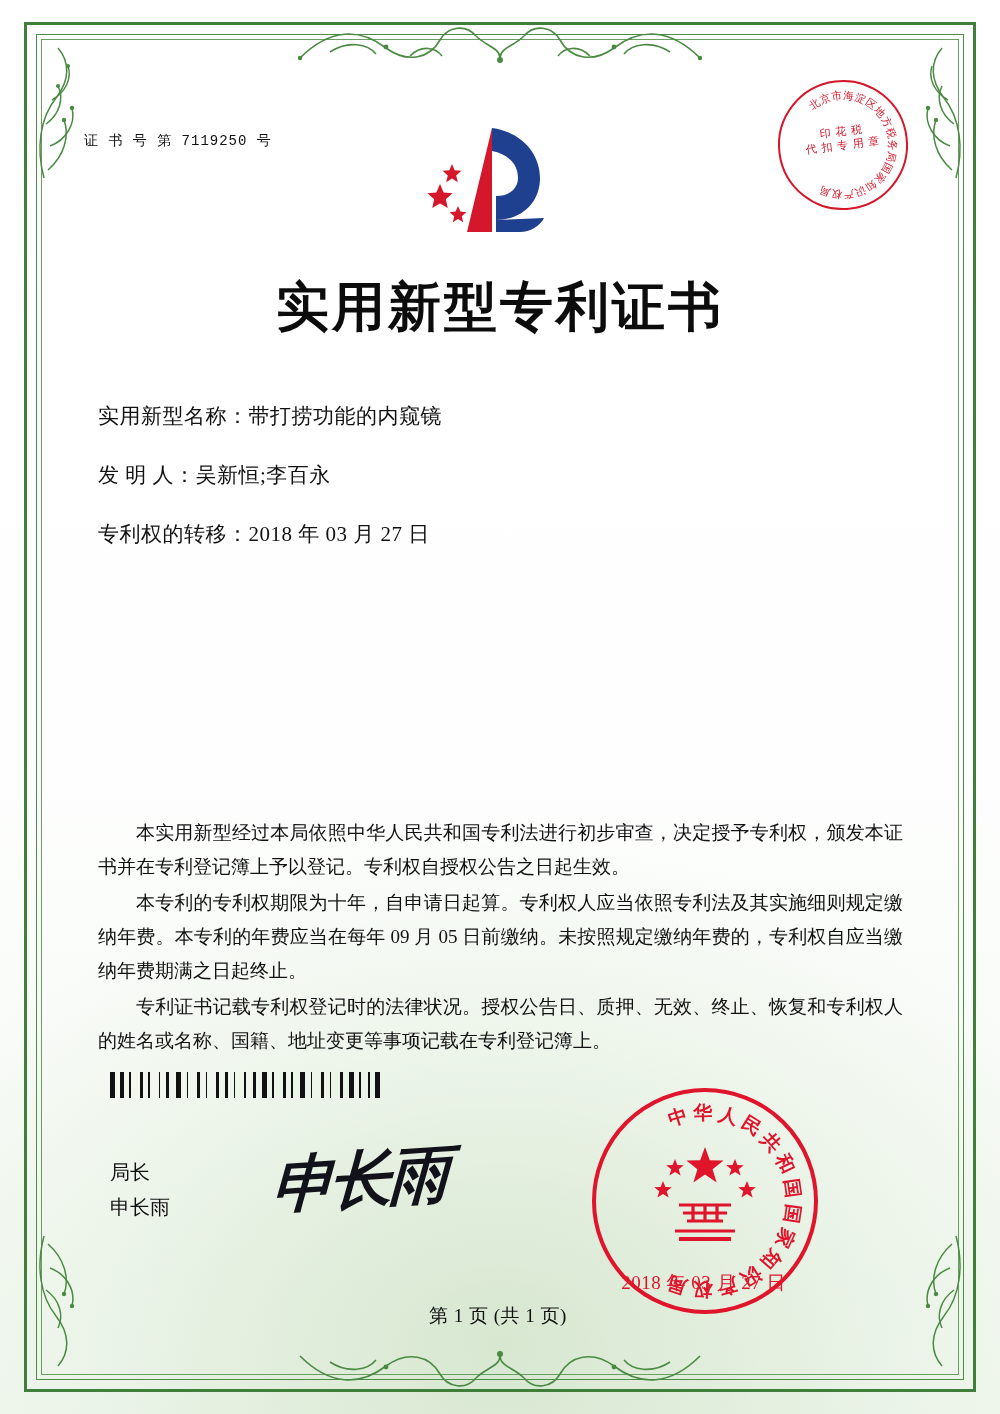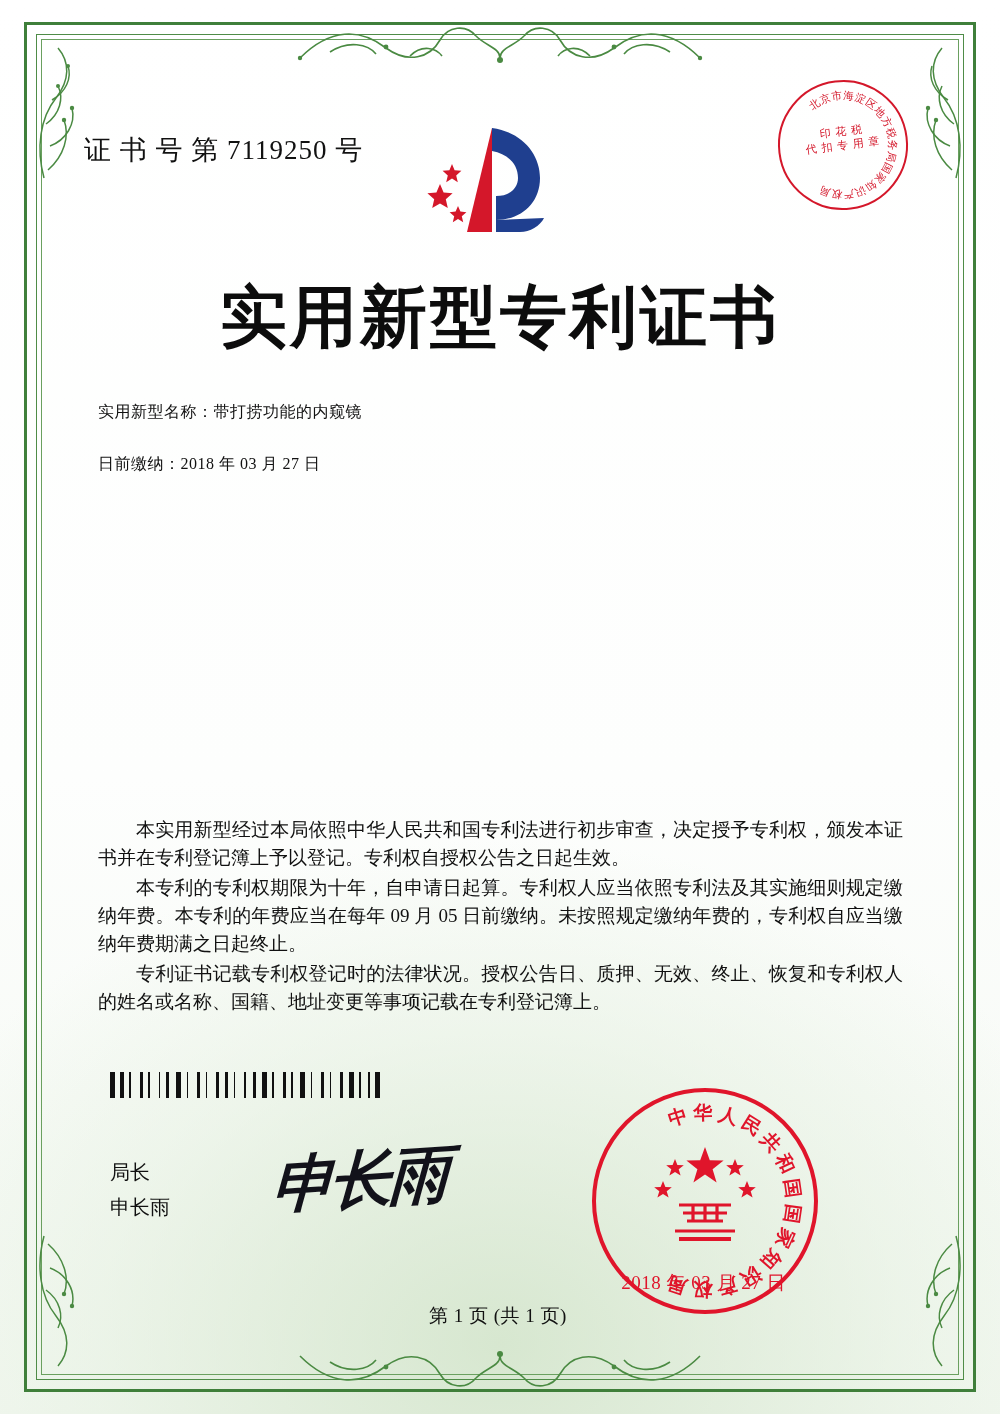--- a/index.html
+++ b/index.html
@@ -51,24 +51,25 @@
   .orn-tl { top: 28px; left: 30px; }
   .orn-tr { top: 28px; right: 30px; transform: scaleX(-1); }
   .orn-bl { bottom: 28px; left: 30px; transform: scaleY(-1); }
   .orn-br { bottom: 28px; right: 30px; transform: scale(-1,-1); }
 
   
   .cert-no {
     position: absolute;
     left: 84px;
     top: 132px;
-    font-size: 27px;
+    font-size: 14px;
     letter-spacing: 1px;
     color: #111;
     white-space: nowrap;
+    font-family: Liberation Mono, monospace;
   }
 
   .logo {
     position: absolute;
     left: 418px;
     top: 120px;
     width: 130px;
     height: 120px;
   }
 
@@ -108,54 +109,54 @@
   }
   .stamp-tax .mid div { white-space: nowrap; }
 
   
   .doc-title {
     position: absolute;
     left: 0;
     right: 0;
     top: 272px;
     text-align: center;
-    font-size: 67px;
+    font-size: 53px;
     font-weight: bold;
     letter-spacing: 3px;
     color: #0c0c0c;
     font-family: "DejaVu Serif", serif;
   }
 
   
   .fields {
     position: absolute;
     left: 98px;
     top: 402px;
     width: 800px;
   }
   .field-row {
-    font-size: 16px;
+    font-size: 21px;
     color: #111;
     margin-bottom: 31px;
     white-space: nowrap;
   }
   .field-label { letter-spacing: 0.5px; }
   .field-value { letter-spacing: 0.5px; }
   .mono-sp { letter-spacing: 2.2px; }
 
   
   .paras {
     position: absolute;
     left: 98px;
     top: 816px;
     width: 805px;
   }
   .para {
     font-size: 19px;
-    line-height: 28px;
+    line-height: 34px;
     text-align: justify;
     color: #111;
     text-indent: 2em;
     margin-bottom: 2px;
   }
 
   
   .barcode {
     position: absolute;
     left: 110px;
@@ -408,21 +409,24 @@
     </div>
   </div>
 
   <div class="doc-title">实用新型专利证书</div>
 
   <div class="fields">
     <div class="field-row">
       <span class="field-label">实用新型名称：</span><span class="field-value">带打捞功能的内窥镜</span>
     </div>
     <div class="field-row">
-      <span class="field-label">日前缴纳：</span><span class="field-value">2018 年 03 月 27 日</span>
+      <span class="field-label">发    明    人：</span><span class="field-value">吴新恒;李百永</span>
+    </div>
+    <div class="field-row">
+      <span class="field-label">专利权的转移：</span><span class="field-value">2018 年 03 月 27 日</span>
     </div>
   </div>
 
   <div class="paras">
     <div class="para">本实用新型经过本局依照中华人民共和国专利法进行初步审查，决定授予专利权，颁发本证书并在专利登记簿上予以登记。专利权自授权公告之日起生效。</div>
     <div class="para">本专利的专利权期限为十年，自申请日起算。专利权人应当依照专利法及其实施细则规定缴纳年费。本专利的年费应当在每年 09 月 05 日前缴纳。未按照规定缴纳年费的，专利权自应当缴纳年费期满之日起终止。</div>
     <div class="para">专利证书记载专利权登记时的法律状况。授权公告日、质押、无效、终止、恢复和专利权人的姓名或名称、国籍、地址变更等事项记载在专利登记簿上。</div>
   </div>
 
   <div class="barcode">

